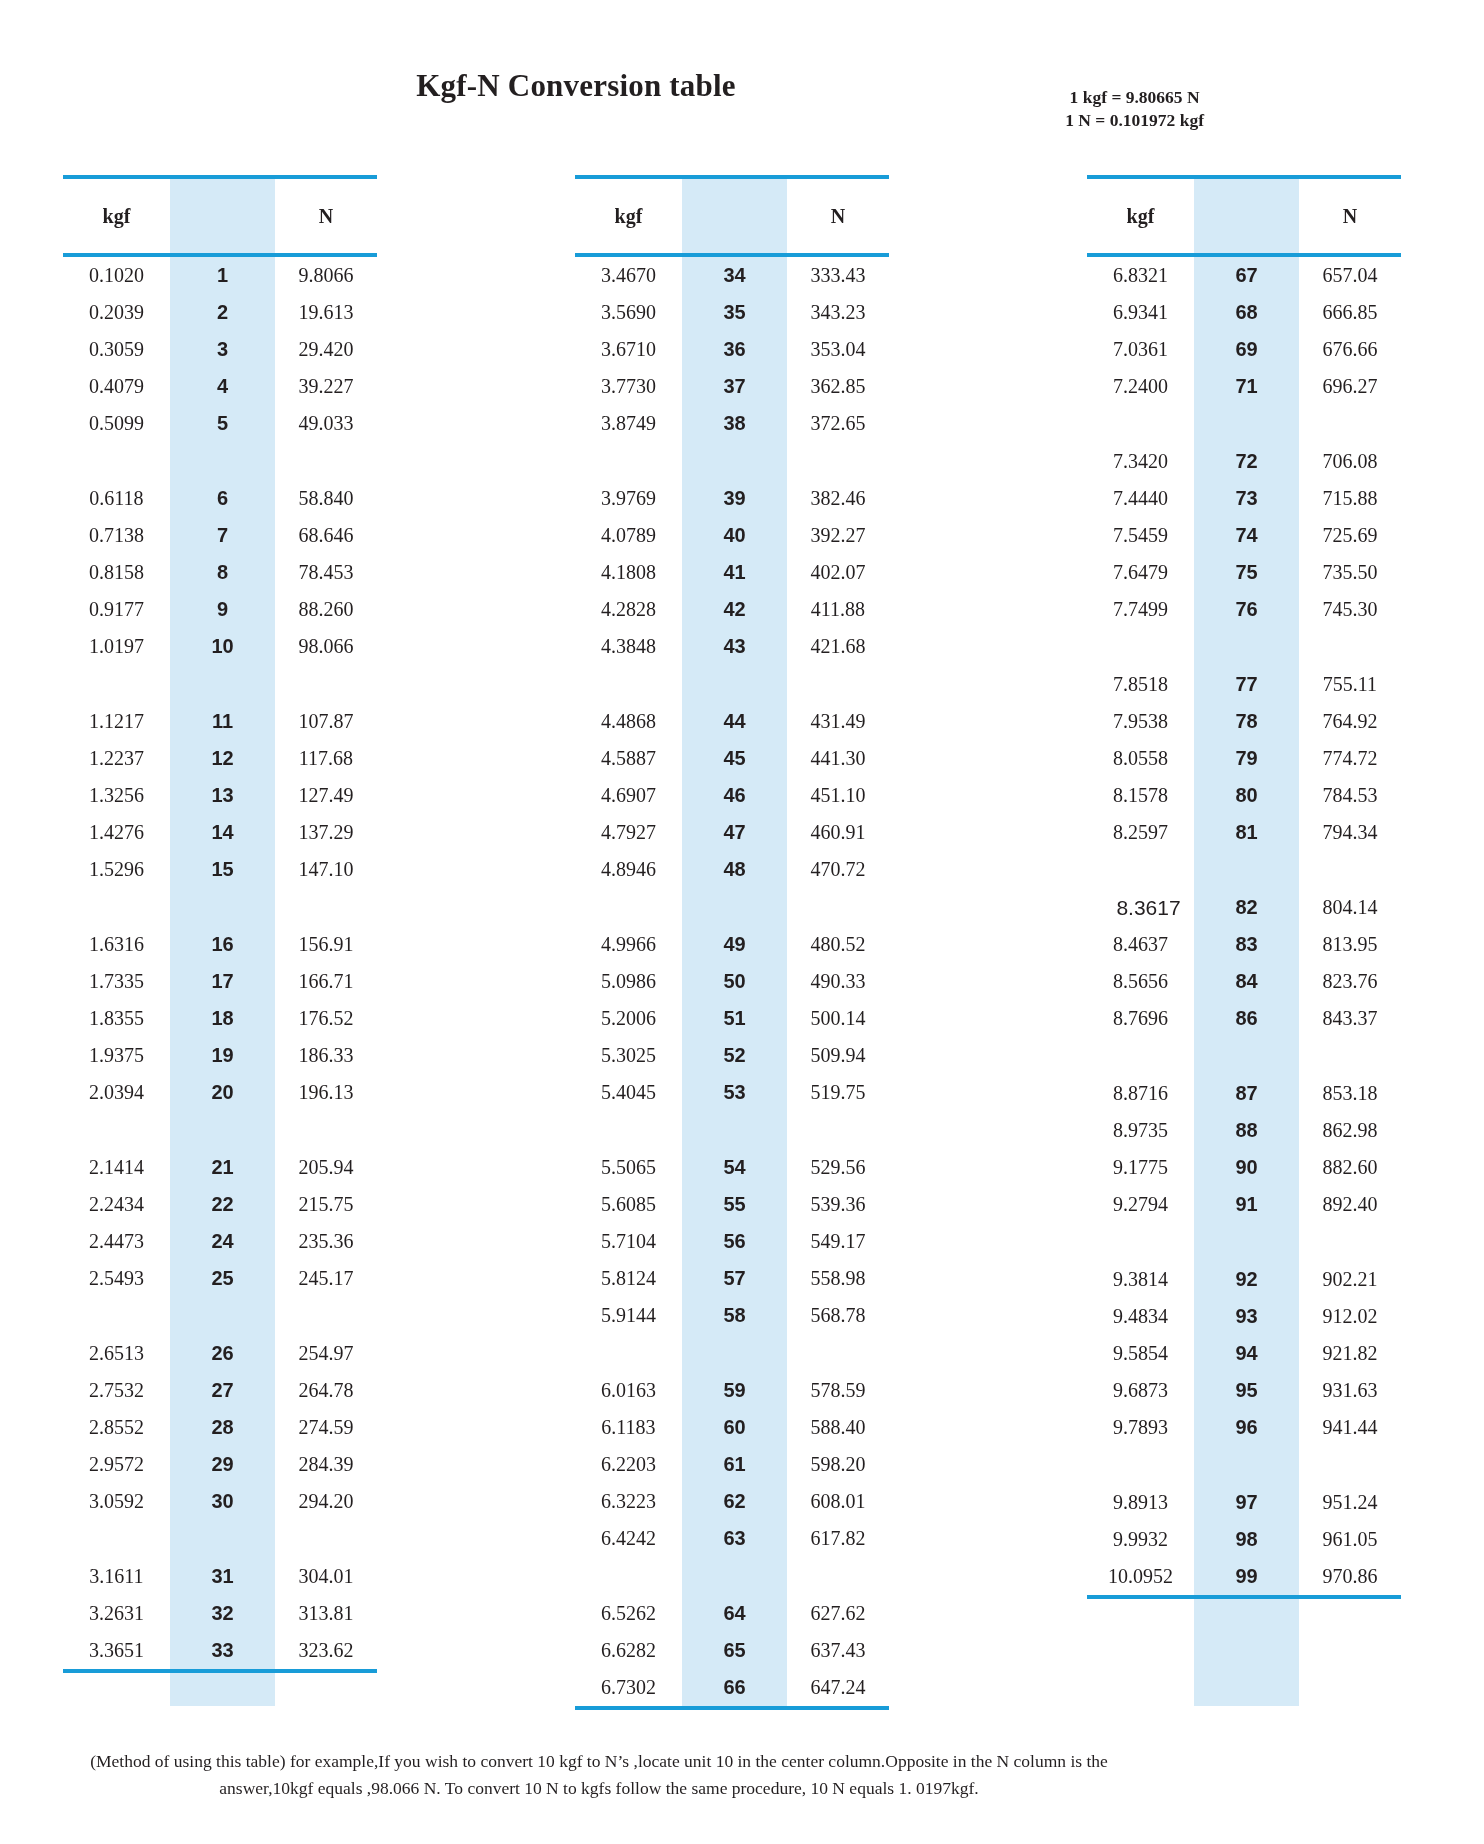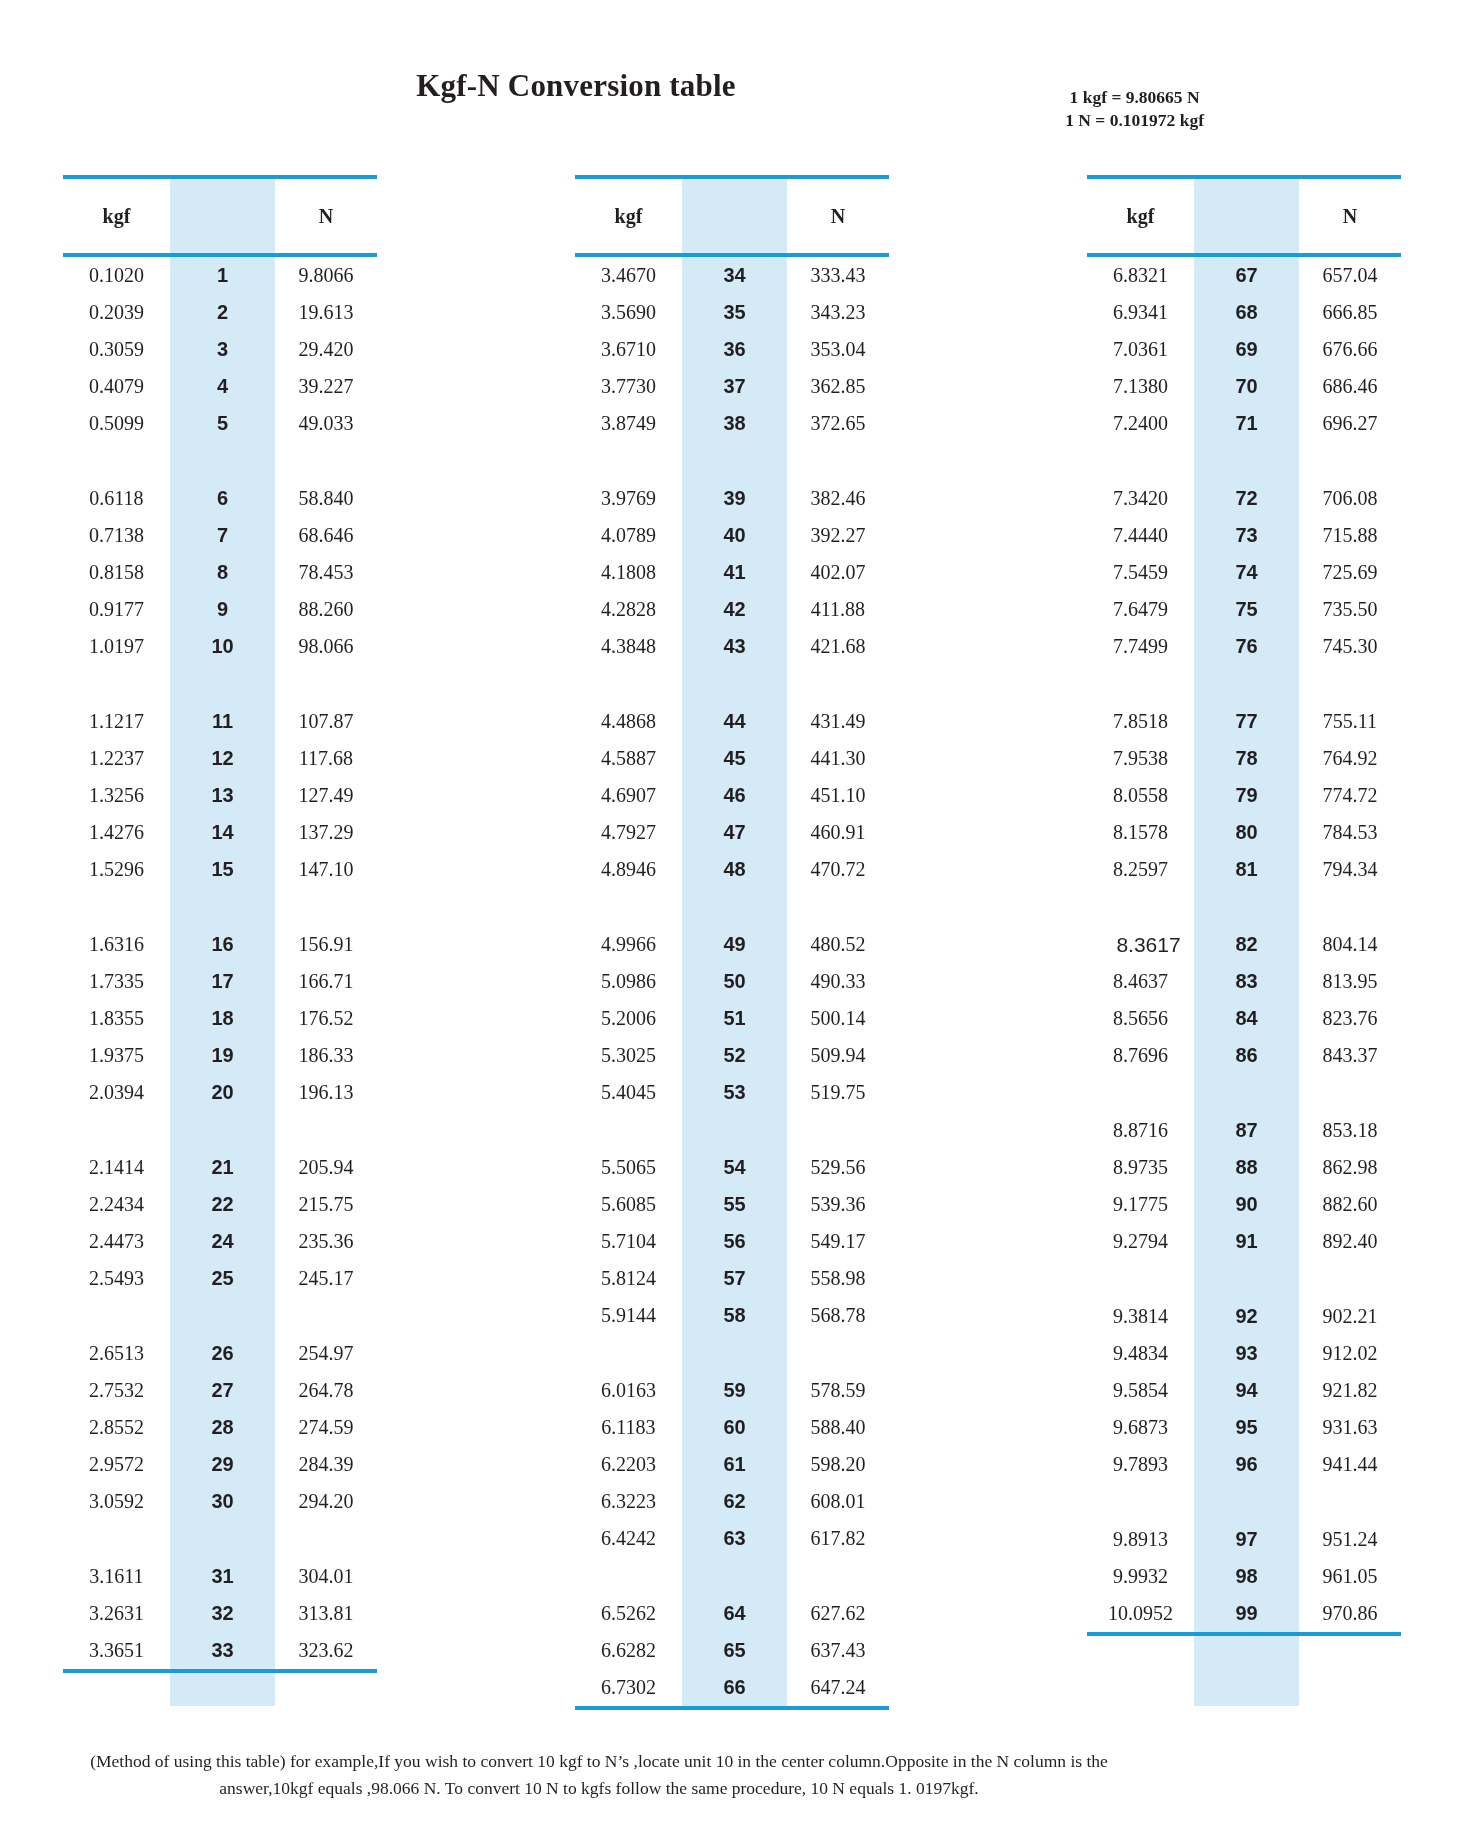--- a/index.html
+++ b/index.html
@@ -449,25 +449,20 @@
             <span class="cell kgf">6.9341</span>
             <span class="cell unit">68</span>
             <span class="cell n">666.85</span>
           </div>
           <div class="trow">
             <span class="cell kgf">7.0361</span>
             <span class="cell unit">69</span>
             <span class="cell n">676.66</span>
           </div>
           <div class="trow">
-            <span class="cell kgf">7.1380</span>
-            <span class="cell unit">70</span>
-            <span class="cell n">686.46</span>
-          </div>
-          <div class="trow">
             <span class="cell kgf">7.2400</span>
             <span class="cell unit">71</span>
             <span class="cell n">696.27</span>
           </div>
         </div>
         <div class="block">
           <div class="trow">
             <span class="cell kgf">7.3420</span>
             <span class="cell unit">72</span>
             <span class="cell n">706.08</span>

